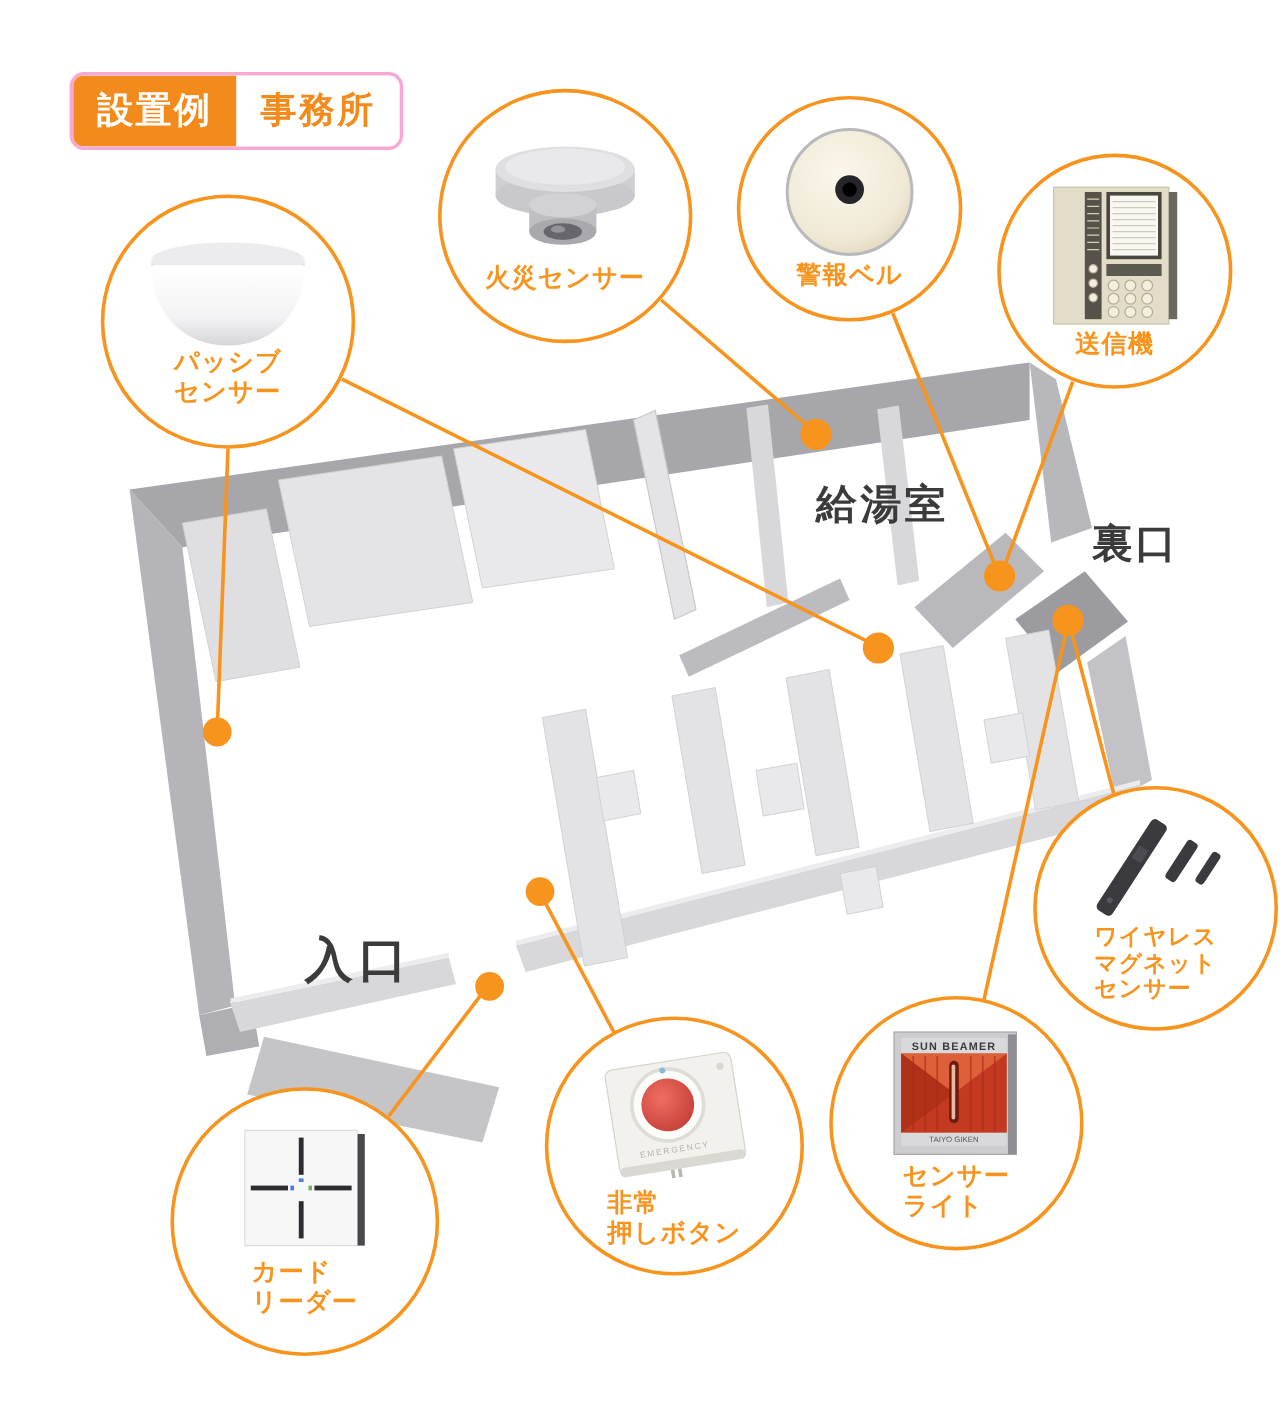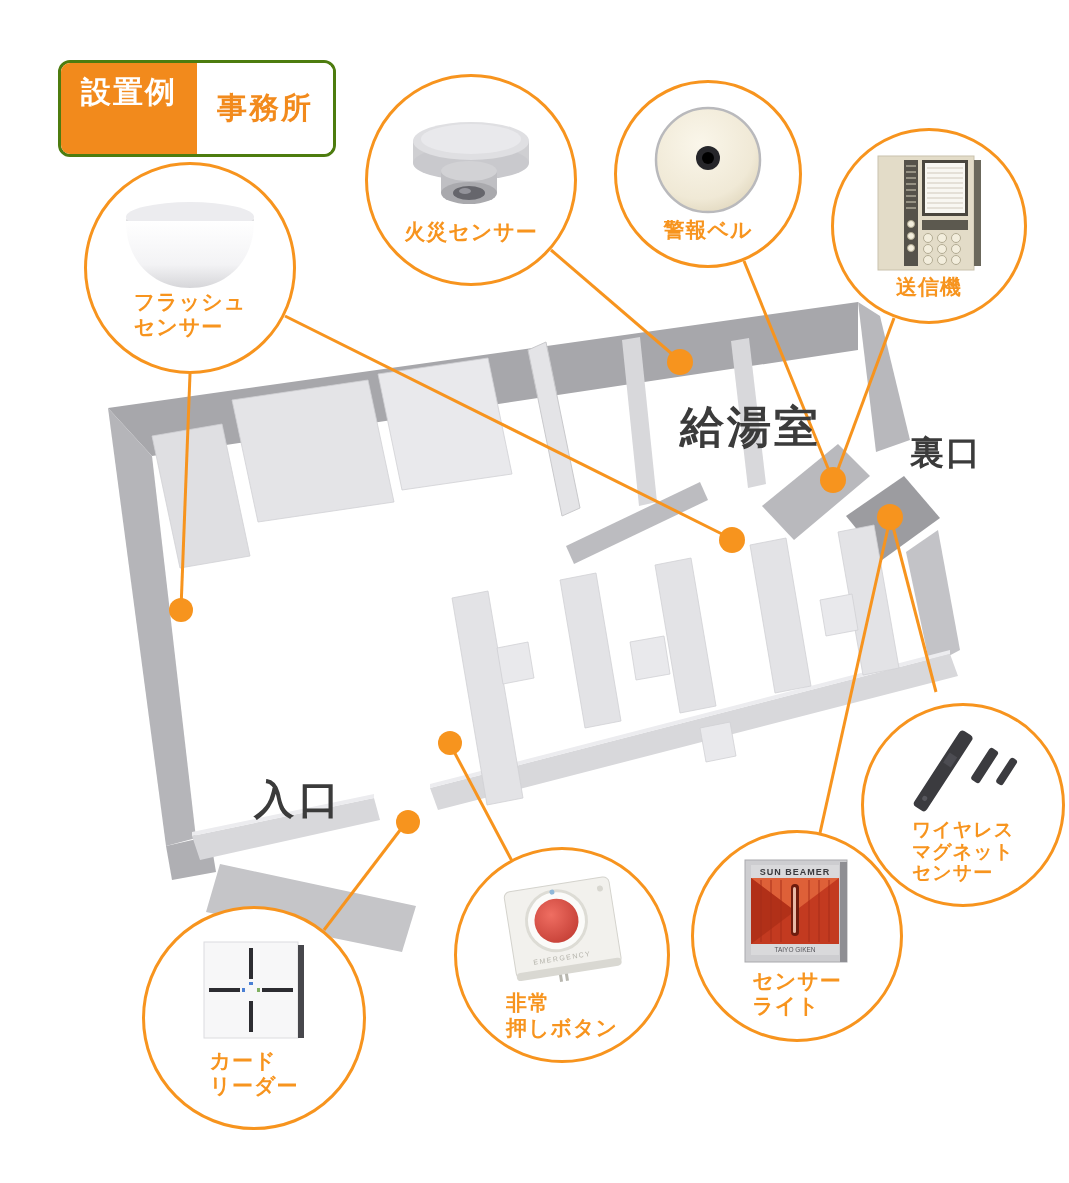--- a/index.html
+++ b/index.html
@@ -1,45 +1,45 @@
 <!DOCTYPE html>
 <html><head>
 <meta charset="utf-8">
 <style>
   html,body{margin:0;padding:0;background:#fff;}
   .stage{position:relative;width:1069px;height:1183px;background:#fff;overflow:hidden;
          font-family:"Liberation Sans","DejaVu Sans",sans-serif;}
   .plan-svg{position:absolute;left:0;top:0;z-index:1;}
   
   .badge{position:absolute;left:58px;top:60px;z-index:4;display:flex;align-items:stretch;
-         border:3px solid #4d7c0f;border-radius:12px;overflow:hidden;background:#fff;}
+         border:3px solid #f9a8d4;border-radius:12px;overflow:hidden;background:#fff;}
   .badge-left{background:#F28A1C;color:#fff;font-size:30px;font-weight:bold;
               padding:9px 20px;letter-spacing:2px;}
   .badge-right{background:#fff;color:#F28A1C;font-size:30px;font-weight:bold;
-               padding:25px 20px;letter-spacing:2px;}
+               padding:9px 20px;letter-spacing:2px;}
   
   .room-label{position:absolute;z-index:2;color:#3B3B3B;font-weight:600;white-space:nowrap;}
-  .rl-kitchen{left:680px;top:398px;font-size:44px;letter-spacing:3px;}
+  .rl-kitchen{left:680px;top:398px;font-size:34px;letter-spacing:3px;}
   .rl-back{left:910px;top:430px;font-size:34px;letter-spacing:2px;}
   .rl-entrance{left:254px;top:772px;font-size:40px;letter-spacing:5px;}
   
   .circle{position:absolute;z-index:3;background:#fff;border:3.5px solid #F7941E;
           border-radius:50%;box-sizing:border-box;display:flex;flex-direction:column;
           align-items:center;justify-content:center;gap:1px;}
   .device-label{color:#F7941E;font-weight:bold;text-align:left;font-size:21px;
                 line-height:1.15;letter-spacing:1px;}
   .device-label span{display:block;}
   .c-passive{left:84px;top:162px;width:212px;height:212px;}
   .c-fire{left:365px;top:74px;width:212px;height:212px;}
   .c-bell{left:614px;top:80px;width:188px;height:188px;}
   .c-transmitter{left:831px;top:128px;width:196px;height:196px;}
   .c-card{left:142px;top:906px;width:224px;height:224px;}
   .c-push{left:454px;top:847px;width:216px;height:216px;}
   .c-flash{left:691px;top:830px;width:212px;height:212px;}
-  .c-magnet{left:861px;top:703px;width:204px;height:204px;}
+  .c-magnet{left:861px;top:655px;width:204px;height:204px;}
   .c-magnet .device-label{font-size:19px;}
   .c-passive .device-label{margin-top:-4px;}
 </style>
 </head>
 <body>
 
 <div class="stage">
 
   <svg class="plan-svg" width="1069" height="1183" viewBox="0 0 1069 1183">
 
@@ -122,21 +122,21 @@
         <stop offset="0%" stop-color="#ffffff"></stop>
             <stop offset="65%" stop-color="#f3f3f5"></stop>
         <stop offset="100%" stop-color="#d6d6d9"></stop>
           </linearGradient>
         </defs>
       <ellipse cx="75" cy="24" rx="64" ry="17" fill="#DCDCDF"></ellipse>
       <ellipse cx="75" cy="20" rx="64" ry="15" fill="#ECECEF"></ellipse>
       <path d="M11,24 C11,66 40,91 75,91 C110,91 139,66 139,24 Z" fill="url(#gradDome)"></path>
     </svg>
     <div class="device-label">
-      <span>フラッシュ</span>
+      <span>パッシブ</span>
       <span>センサー</span>
     </div>
   </div>
 
   <div class="circle c-fire">
     <svg width="140" height="104" viewBox="0 0 140 104">
       <rect x="12" y="26" width="116" height="22" fill="#CFCFD2"></rect>
       <ellipse cx="70" cy="48" rx="58" ry="17" fill="#C9C9CD"></ellipse>
       <ellipse cx="70" cy="26" rx="58" ry="19" fill="#DFDFE2"></ellipse>
       <ellipse cx="70" cy="24" rx="50" ry="15" fill="#E9E9EC"></ellipse>

